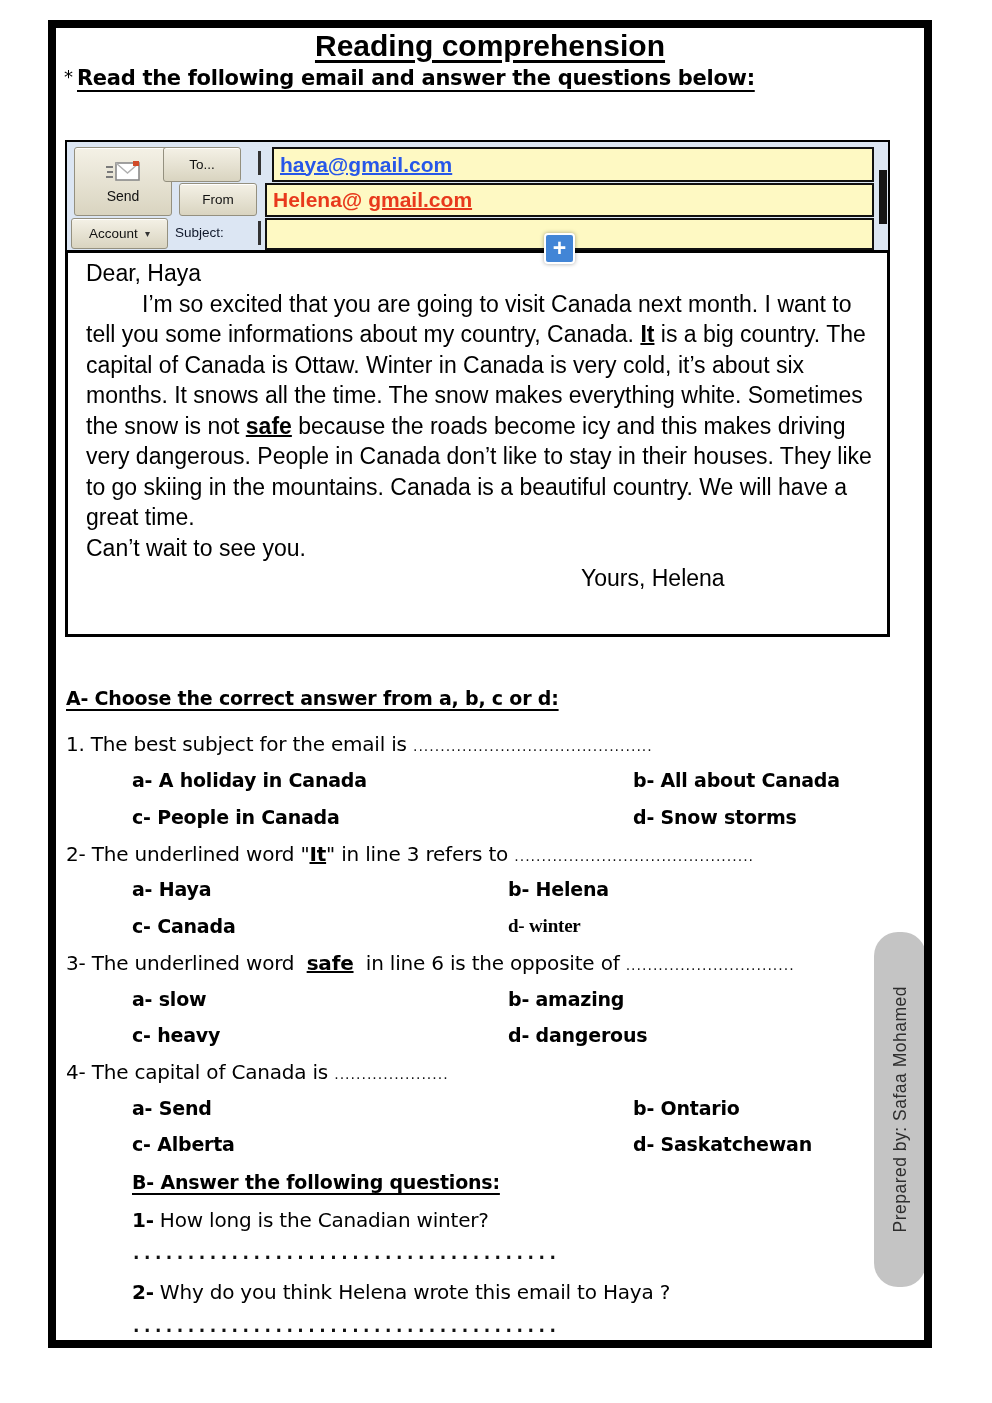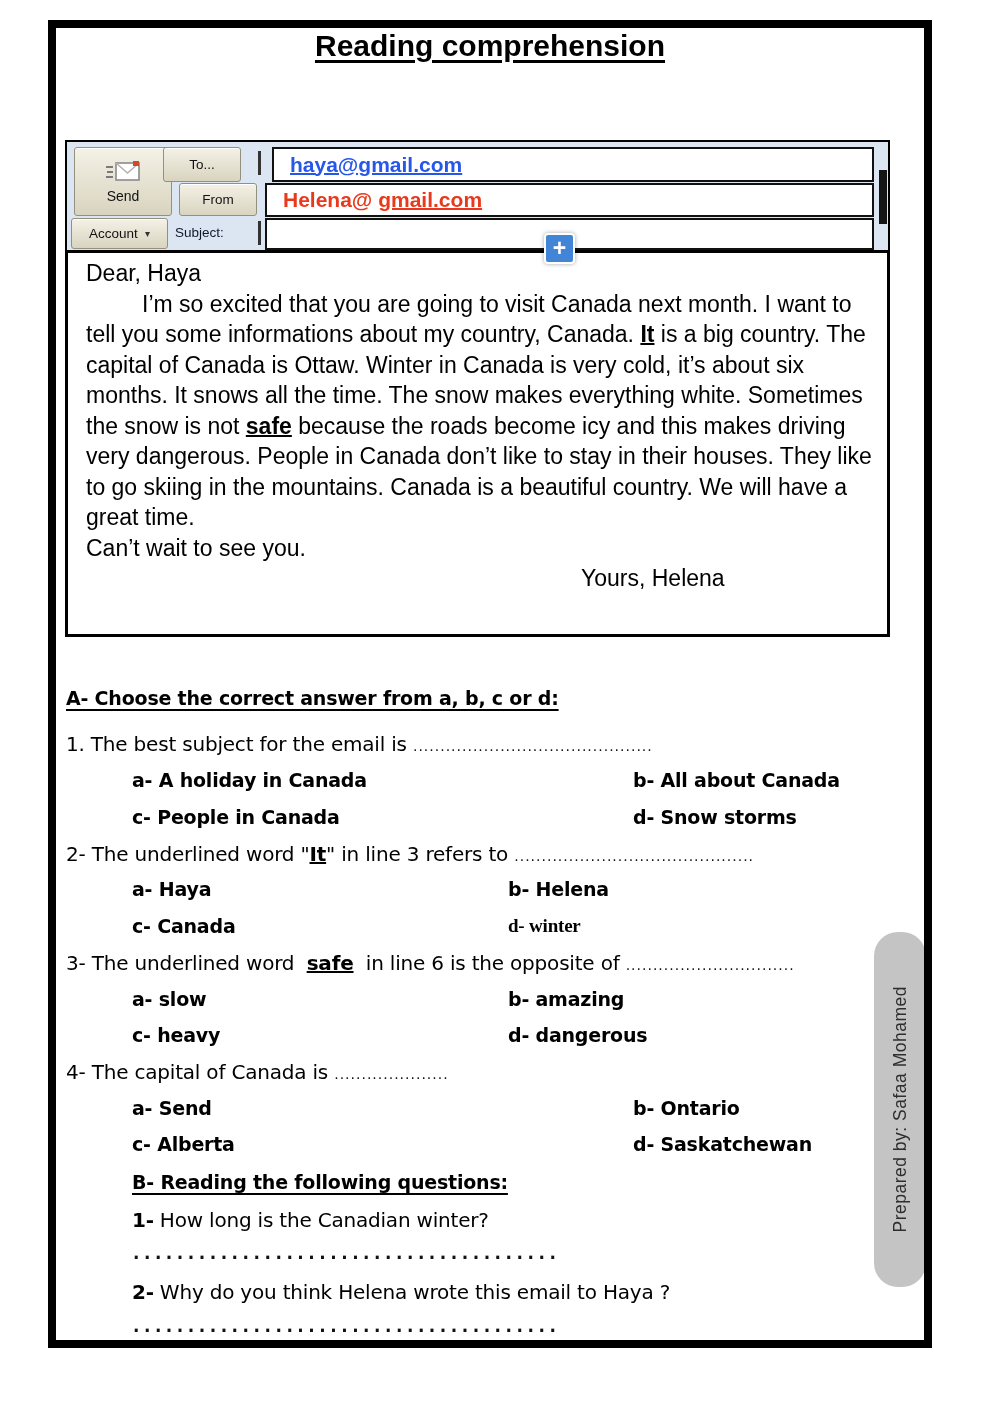--- a/index.html
+++ b/index.html
@@ -21,22 +21,22 @@
        border-radius:3px;box-shadow:inset 0 1px 0 #fff;display:flex;align-items:center;justify-content:center;
        font-size:13.5px;color:#111;cursor:default;}
   .send-btn{left:7px;top:5px;width:96px;height:67px;flex-direction:column;gap:3px;font-size:14px;}
   .account-btn{left:4px;top:76px;width:95px;height:29px;gap:7px;}
   .account-btn .arrow{font-size:10px;color:#333;}
   .to-btn{left:96px;top:5px;width:76px;height:33px;}
   .from-btn{left:112px;top:41px;width:76px;height:31px;}
   .subject-label{position:absolute;left:108px;top:83px;font-size:13.5px;color:#0f172a;}
   .divider{position:absolute;width:3px;height:24px;background:#333;}
   .div1{left:191px;top:9px;} .div2{left:191px;top:79px;}
-  .field{position:absolute;background:#ffffff;border:2px solid #111;box-sizing:border-box;
-         display:flex;align-items:center;padding-left:16px;font-size:21px;font-weight:700;}
+  .field{position:absolute;background:#fef9c3;border:2px solid #111;box-sizing:border-box;
+         display:flex;align-items:center;padding-left:6px;font-size:21px;font-weight:700;}
   .field span{white-space:pre;}
   .to-field{left:205px;top:5px;width:602px;height:35px;}
   .from-field{left:198px;top:41px;width:609px;height:34px;}
   .subject-field{left:198px;top:76px;width:609px;height:32px;}
   .to-link{color:var(--to-link,#2757e8);text-decoration:underline;text-decoration-thickness:2px;}
   .from-name{color:var(--from-link,#e8391c);}
   .from-domain{color:var(--from-link,#e8391c);text-decoration:underline;text-decoration-thickness:2px;}
   .scrollbar-handle{position:absolute;left:812px;top:28px;width:8px;height:54px;background:#151515;}
   .plus-icon{position:absolute;left:477px;top:91px;width:27px;height:27px;z-index:4;
              background:var(--plus-bg,#4285d6);color:#fff;border:2px solid #fff;border-radius:4px;
@@ -77,20 +77,23 @@
   .side-tab span{writing-mode:vertical-rl;transform:rotate(180deg);
             font-size:17.5px;color:#2e2e2e;letter-spacing:0.5px;white-space:nowrap;}
 </style>
 </head>
 <body>
 
 <div class="page">
 
   <div class="title"><span>Reading comprehension</span></div>
 
+  <div class="instruction">
+    <span class="star">*</span><span class="instr-text qfont">Read the following email and answer the questions below:</span>
+  </div>
 
   <div class="email-header">
     <div class="btn send-btn">
       <svg width="38" height="26" viewBox="0 0 38 26">
         <line x1="2" y1="8" x2="9" y2="8" stroke="#7a7a7a" stroke-width="2"></line>
         <line x1="3" y1="13" x2="9" y2="13" stroke="#7a7a7a" stroke-width="2"></line>
         <line x1="2" y1="18" x2="9" y2="18" stroke="#7a7a7a" stroke-width="2"></line>
         <rect x="12" y="4" width="23" height="17" fill="#ffffff" stroke="#8a8a8a" stroke-width="1.6"></rect>
         <polyline points="12,4 23.5,14 35,4" fill="none" stroke="#b0b0b0" stroke-width="1.4"></polyline>
         <rect x="29" y="2" width="6" height="5" fill="#d14a28"></rect>
@@ -144,21 +147,21 @@
   <div class="opt q3b qfont">b- amazing</div>
   <div class="opt q3c qfont">c- heavy</div>
   <div class="opt q3d qfont">d- dangerous</div>
 
   <div class="stem q4-stem qfont"><span>4- The capital of Canada is </span><span class="dots">.....................</span></div>
   <div class="opt q4a qfont">a- Send</div>
   <div class="opt q4b qfont">b- Ontario</div>
   <div class="opt q4c qfont">c- Alberta</div>
   <div class="opt q4d qfont">d- Saskatchewan</div>
 
-  <div class="sec-heading b-heading qfont">B- Reading the following questions:</div>
+  <div class="sec-heading b-heading qfont">B- Answer the following questions:</div>
   <div class="open-q bq1 qfont"><span class="qnum">1-</span><span>How long is the Canadian winter?</span></div>
   <div class="answer-dots bd1 qfont">.......................................</div>
   <div class="open-q bq2 qfont"><span class="qnum">2-</span><span>Why do you think Helena wrote this email to Haya ?</span></div>
   <div class="answer-dots bd2 qfont">.......................................</div>
 
   <div class="side-tab">
     <span>Prepared by: Safaa Mohamed</span>
   </div>
 
   <div class="frame"></div>

